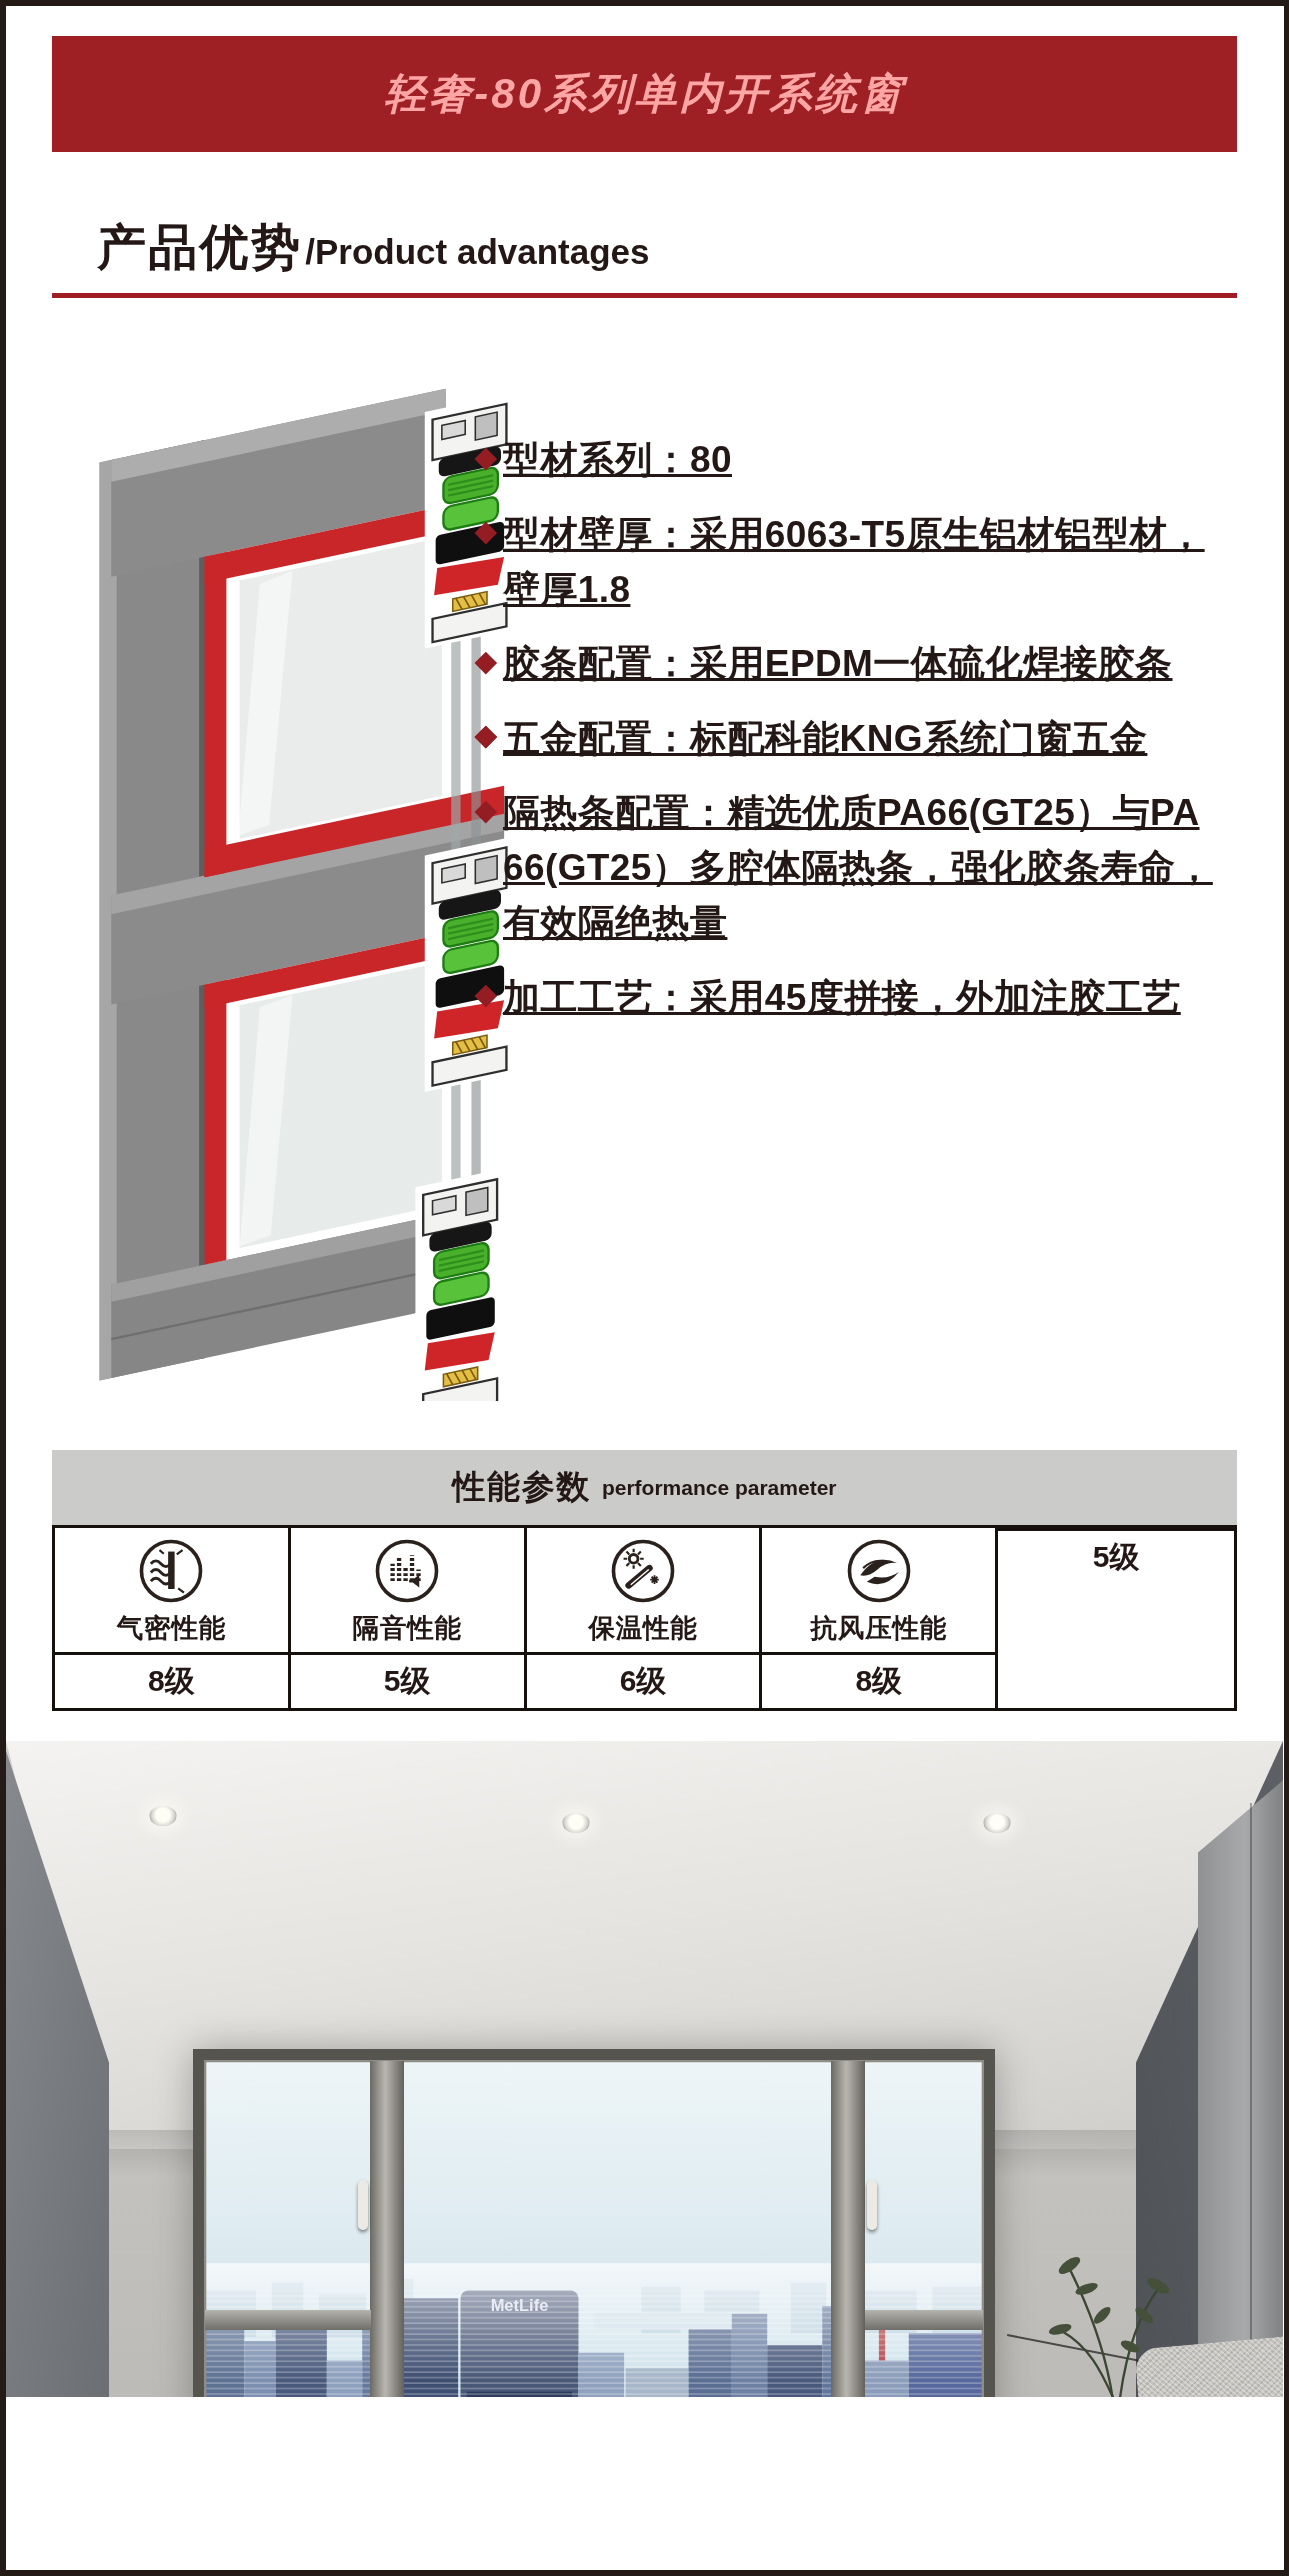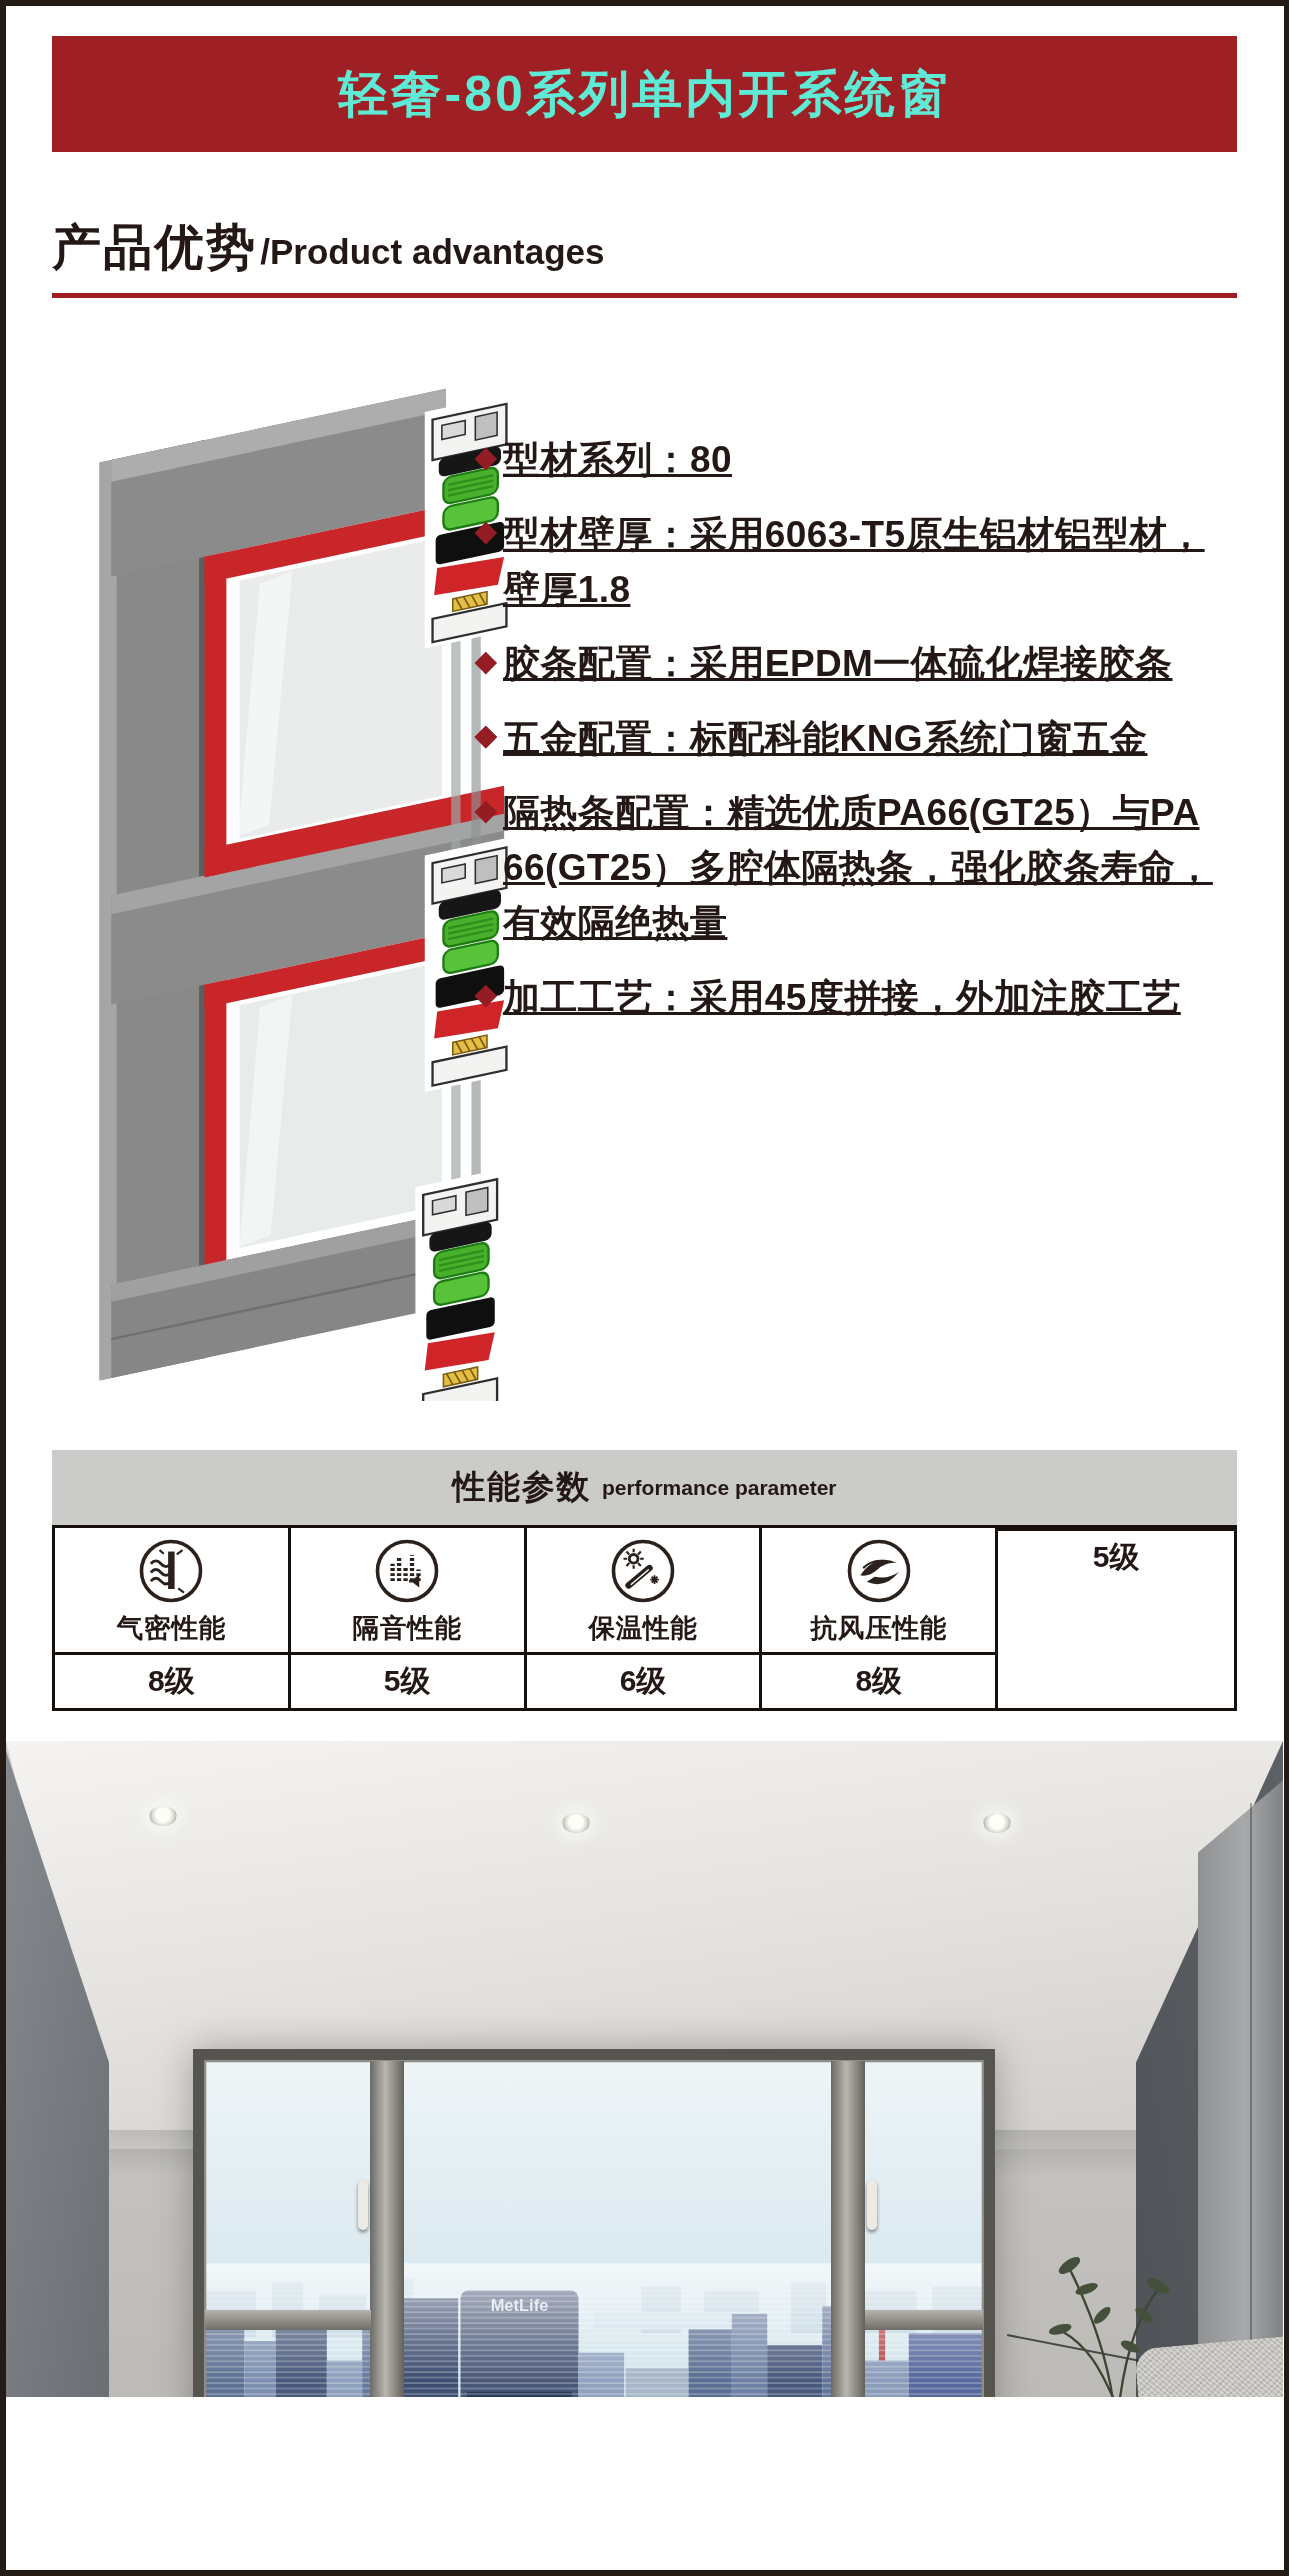--- a/index.html
+++ b/index.html
@@ -6,24 +6,24 @@
   .page{
     position:relative;width:1290px;height:2576px;box-sizing:border-box;
     background:#ffffff;border:6.2px solid #251b16;overflow:hidden;
     font-family:"Liberation Sans",sans-serif;color:#231815;
   }
   
   .banner{
     position:absolute;left:46px;top:30px;width:1185px;height:116px;
     background:#9e2025;display:flex;align-items:center;justify-content:center;
   }
-  .banner-title{color:#5eead4;font-size:50px;font-weight:700;letter-spacing:3.1px;}
+  .banner-title{color:#fca5a5;font-size:42px;font-weight:700;letter-spacing:3.1px;font-style:italic;}
   
   .heading{position:absolute;left:46px;top:209px;display:flex;align-items:baseline;}
-  .heading .cn{font-size:49px;font-weight:700;letter-spacing:2.3px;}
+  .heading .cn{font-size:49px;font-weight:700;letter-spacing:2.3px;margin-left:45px;}
   .heading .en{font-size:35px;font-weight:700;margin-left:3.1px;}
   .red-rule{position:absolute;left:46px;top:287px;width:1185px;height:5.4px;background:#a01d23;}
   
   .render{position:absolute;left:78px;top:360px;width:424px;height:1035px;}
   
   .features{position:absolute;left:472px;top:426px;width:739px;list-style:none;margin:0;padding:0;text-decoration:underline;}
   .features li{
     position:relative;padding-left:25px;margin-bottom:19.5px;
     font-size:37px;font-weight:700;line-height:55px;letter-spacing:0.4px;
     word-break:break-all;

